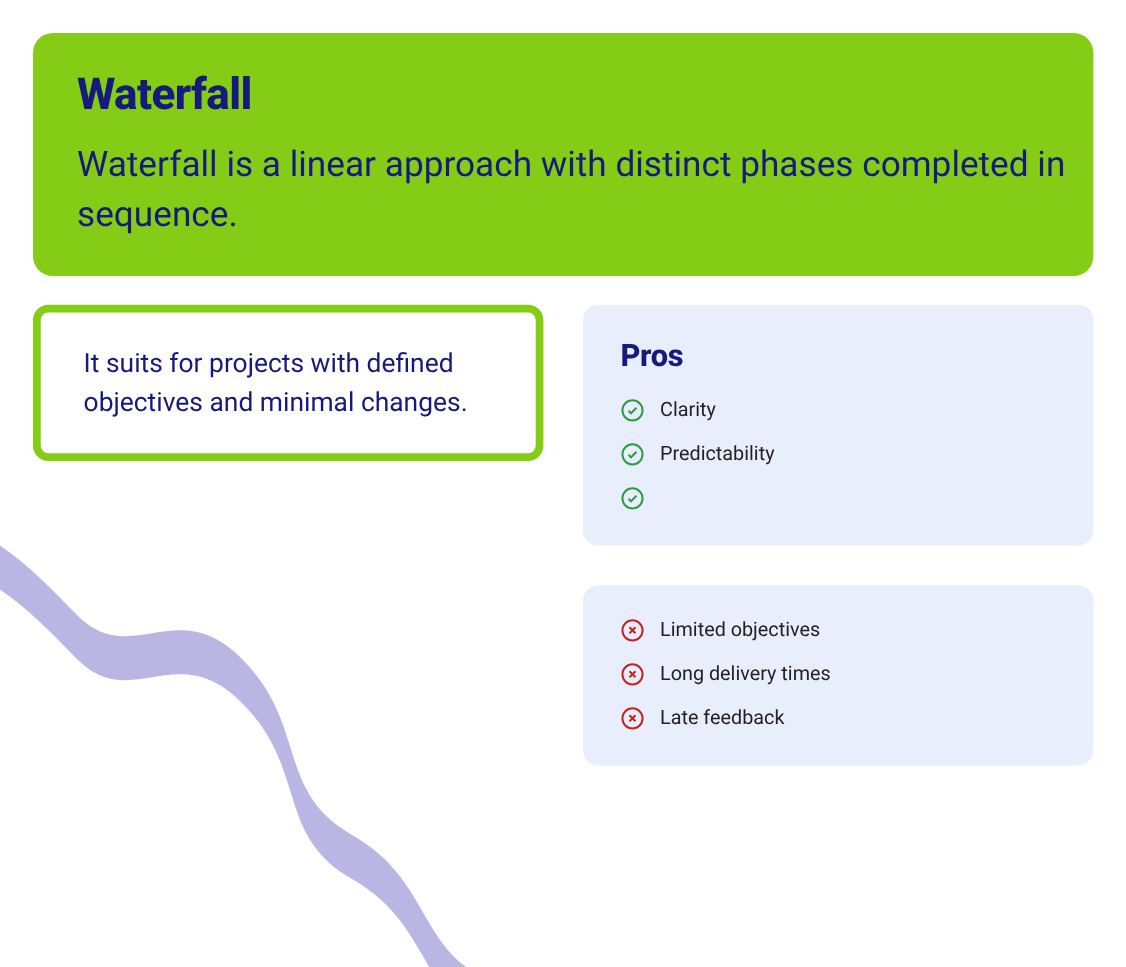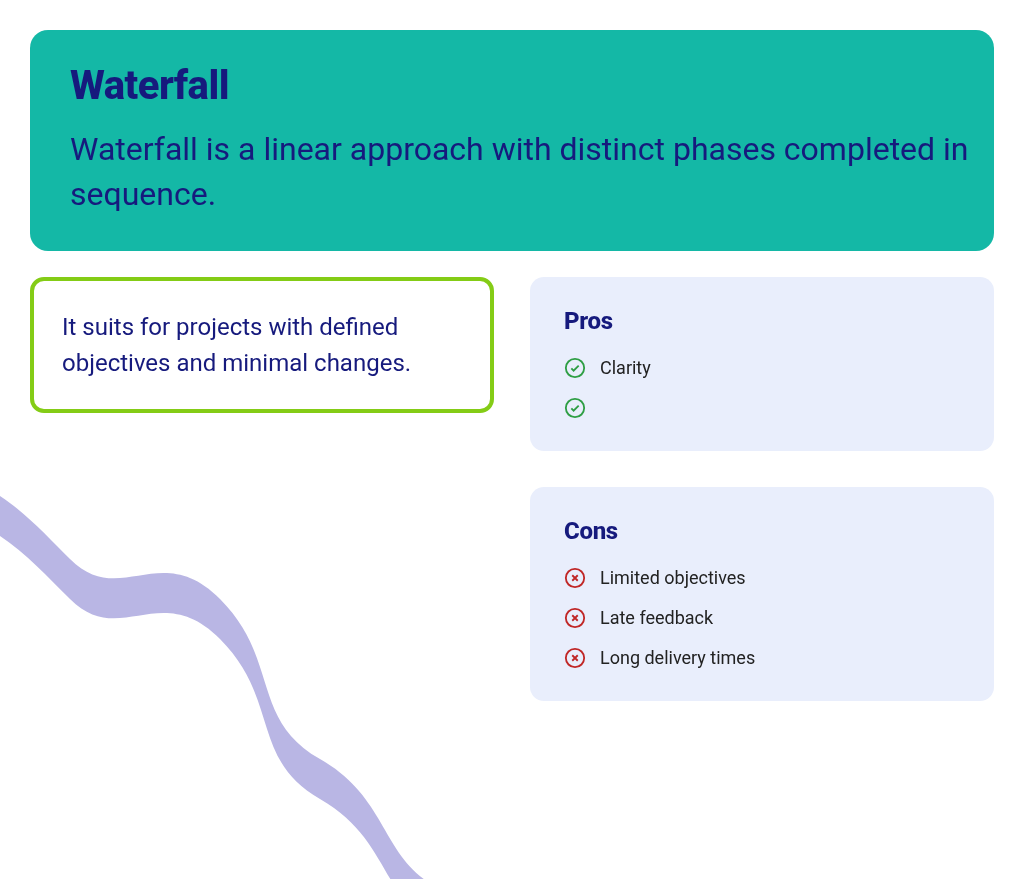--- a/index.html
+++ b/index.html
@@ -7,21 +7,21 @@
     font-family: -apple-system, BlinkMacSystemFont, "Segoe UI", Roboto, "Helvetica Neue", Arial, sans-serif;
     background: #ffffff;
     width: 1024px;
     height: 879px;
     position: relative;
     overflow: hidden;
   }
 
   .header-card {
     margin: 30px 30px 0 30px;
-    background: #14b8a6;
+    background: #84cc16;
     border-radius: 18px;
     padding: 32px 20px 34px 40px;
   }
   .header-title {
     font-size: 40px;
     font-weight: 800;
     color: #161a7d;
     margin-bottom: 18px;
     letter-spacing: -0.5px;
   }
@@ -33,37 +33,37 @@
 
   .content-row {
     display: flex;
     gap: 36px;
     margin: 26px 30px 0 30px;
   }
   .left-col { flex: 1; }
   .right-col { flex: 1; display: flex; flex-direction: column; gap: 36px; }
 
   .note-card {
-    border: 4px solid #84cc16;
+    border: 7px solid #84cc16;
     border-radius: 14px;
-    padding: 28px 28px;
+    padding: 28px 39px;
   }
   .note-text {
     font-size: 24px;
     color: #161a7d;
     line-height: 1.5;
   }
 
   .panel {
     background: #e9eefc;
     border-radius: 14px;
     padding: 30px 34px 32px 34px;
   }
   .panel-title {
-    font-size: 24px;
+    font-size: 28px;
     font-weight: 800;
     color: #161a7d;
     margin-bottom: 22px;
     letter-spacing: -0.3px;
   }
   .item-line {
     display: flex;
     align-items: center;
     gap: 14px;
     margin-bottom: 18px;
@@ -136,49 +136,57 @@
         </span>
         <span class="item-label">Clarity</span>
       </div>
       <div class="item-line">
         <span class="icon-circle">
           <svg viewBox="0 0 24 24" width="22" height="22" fill="none" stroke="#2e9e44" stroke-width="2">
             <circle cx="12" cy="12" r="10"></circle>
             <path d="M8 12.5 l2.5 2.5 L16 9.5"></path>
           </svg>
         </span>
+        <span class="item-label">Predictability</span>
+      </div>
+      <div class="item-line">
+        <span class="icon-circle">
+          <svg viewBox="0 0 24 24" width="22" height="22" fill="none" stroke="#2e9e44" stroke-width="2">
+            <circle cx="12" cy="12" r="10"></circle>
+            <path d="M8 12.5 l2.5 2.5 L16 9.5"></path>
+          </svg>
+        </span>
       </div>
     </div>
 
     <div class="panel">
-      <h2 class="panel-title">Cons</h2>
 
       <div class="item-line">
         <span class="icon-circle">
           <svg viewBox="0 0 24 24" width="22" height="22" fill="none" stroke="#c02626" stroke-width="2">
             <circle cx="12" cy="12" r="10"></circle>
             <path d="M9 9 L15 15 M15 9 L9 15"></path>
           </svg>
         </span>
         <span class="item-label">Limited objectives</span>
       </div>
       <div class="item-line">
         <span class="icon-circle">
           <svg viewBox="0 0 24 24" width="22" height="22" fill="none" stroke="#c02626" stroke-width="2">
             <circle cx="12" cy="12" r="10"></circle>
             <path d="M9 9 L15 15 M15 9 L9 15"></path>
           </svg>
         </span>
-        <span class="item-label">Late feedback</span>
+        <span class="item-label">Long delivery times</span>
       </div>
       <div class="item-line">
         <span class="icon-circle">
           <svg viewBox="0 0 24 24" width="22" height="22" fill="none" stroke="#c02626" stroke-width="2">
             <circle cx="12" cy="12" r="10"></circle>
             <path d="M9 9 L15 15 M15 9 L9 15"></path>
           </svg>
         </span>
-        <span class="item-label">Long delivery times</span>
+        <span class="item-label">Late feedback</span>
       </div>
     </div>
 
   </div>
 </div>
 
 </body></html>

